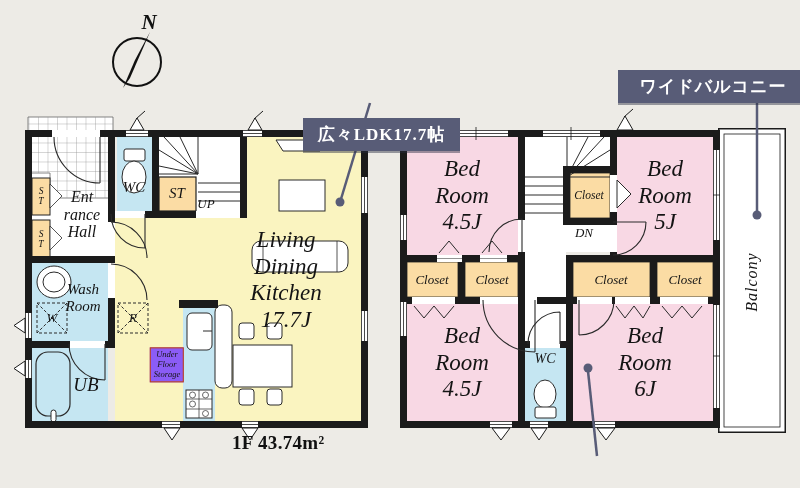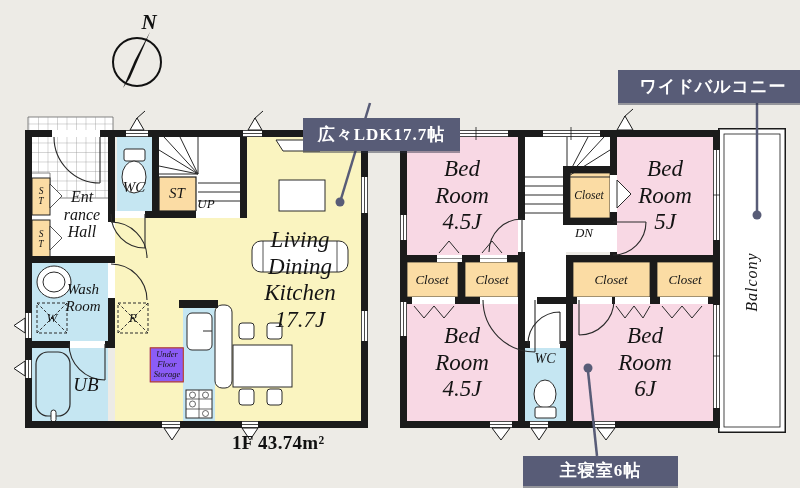--- a/index.html
+++ b/index.html
@@ -311,31 +311,30 @@
         <circle cx="757" cy="215" r="4.5" stroke="none"></circle>
     <path d="M588,371 L597,456" fill="none"></path>
         <circle cx="588" cy="368" r="4.5" stroke="none"></circle>
   </g>
 </svg>
 
 <div class="nlbl" style="left:149px;top:22px;">N</div>
 
 <div class="callout" style="left:303px;top:70px;width:157px;height:33px;line-height:33px;margin-top:48px;">広々LDK17.7帖</div>
 <div class="callout" style="left:578px;top:70px;width:190px;height:33px;line-height:33px;margin-left:40px;">ワイドバルコニー</div>
-<div class="callout" style="left:523px;top:456px;width:155px;height:30px;line-height:30px;">主寝室6帖</div>
 
 <div class="rl stv" style="left:41px;top:196px;">ST</div>
 <div class="rl stv" style="left:41px;top:239px;">ST</div>
 <div class="rl mid" style="left:134px;top:188px;">WC</div>
 <div class="rl mid" style="left:177px;top:194px;">ST</div>
 <div class="rl sm" style="left:206px;top:204px;">UP</div>
 <div class="rl" style="left:82px;top:214px;font-size:16px;line-height:1.1;">Ent
 rance
 Hall</div>
-<div class="rl big" style="left:300px;top:280px;font-style:italic;">Living
+<div class="rl big" style="left:286px;top:280px;font-style:italic;">Living
 Dining
 Kitchen
 17.7J</div>
 <div class="rl mid" style="left:83px;top:297px;line-height:1.1;">Wash
 Room</div>
 <div class="rl sm" style="left:52px;top:318px;">W</div>
 <div class="rl sm" style="left:133px;top:318px;">R</div>
 <div class="rl" style="left:86px;top:385px;font-size:19px;">UB</div>
 <div class="rl ufs" style="left:167px;top:365px;">Under
 Floor

